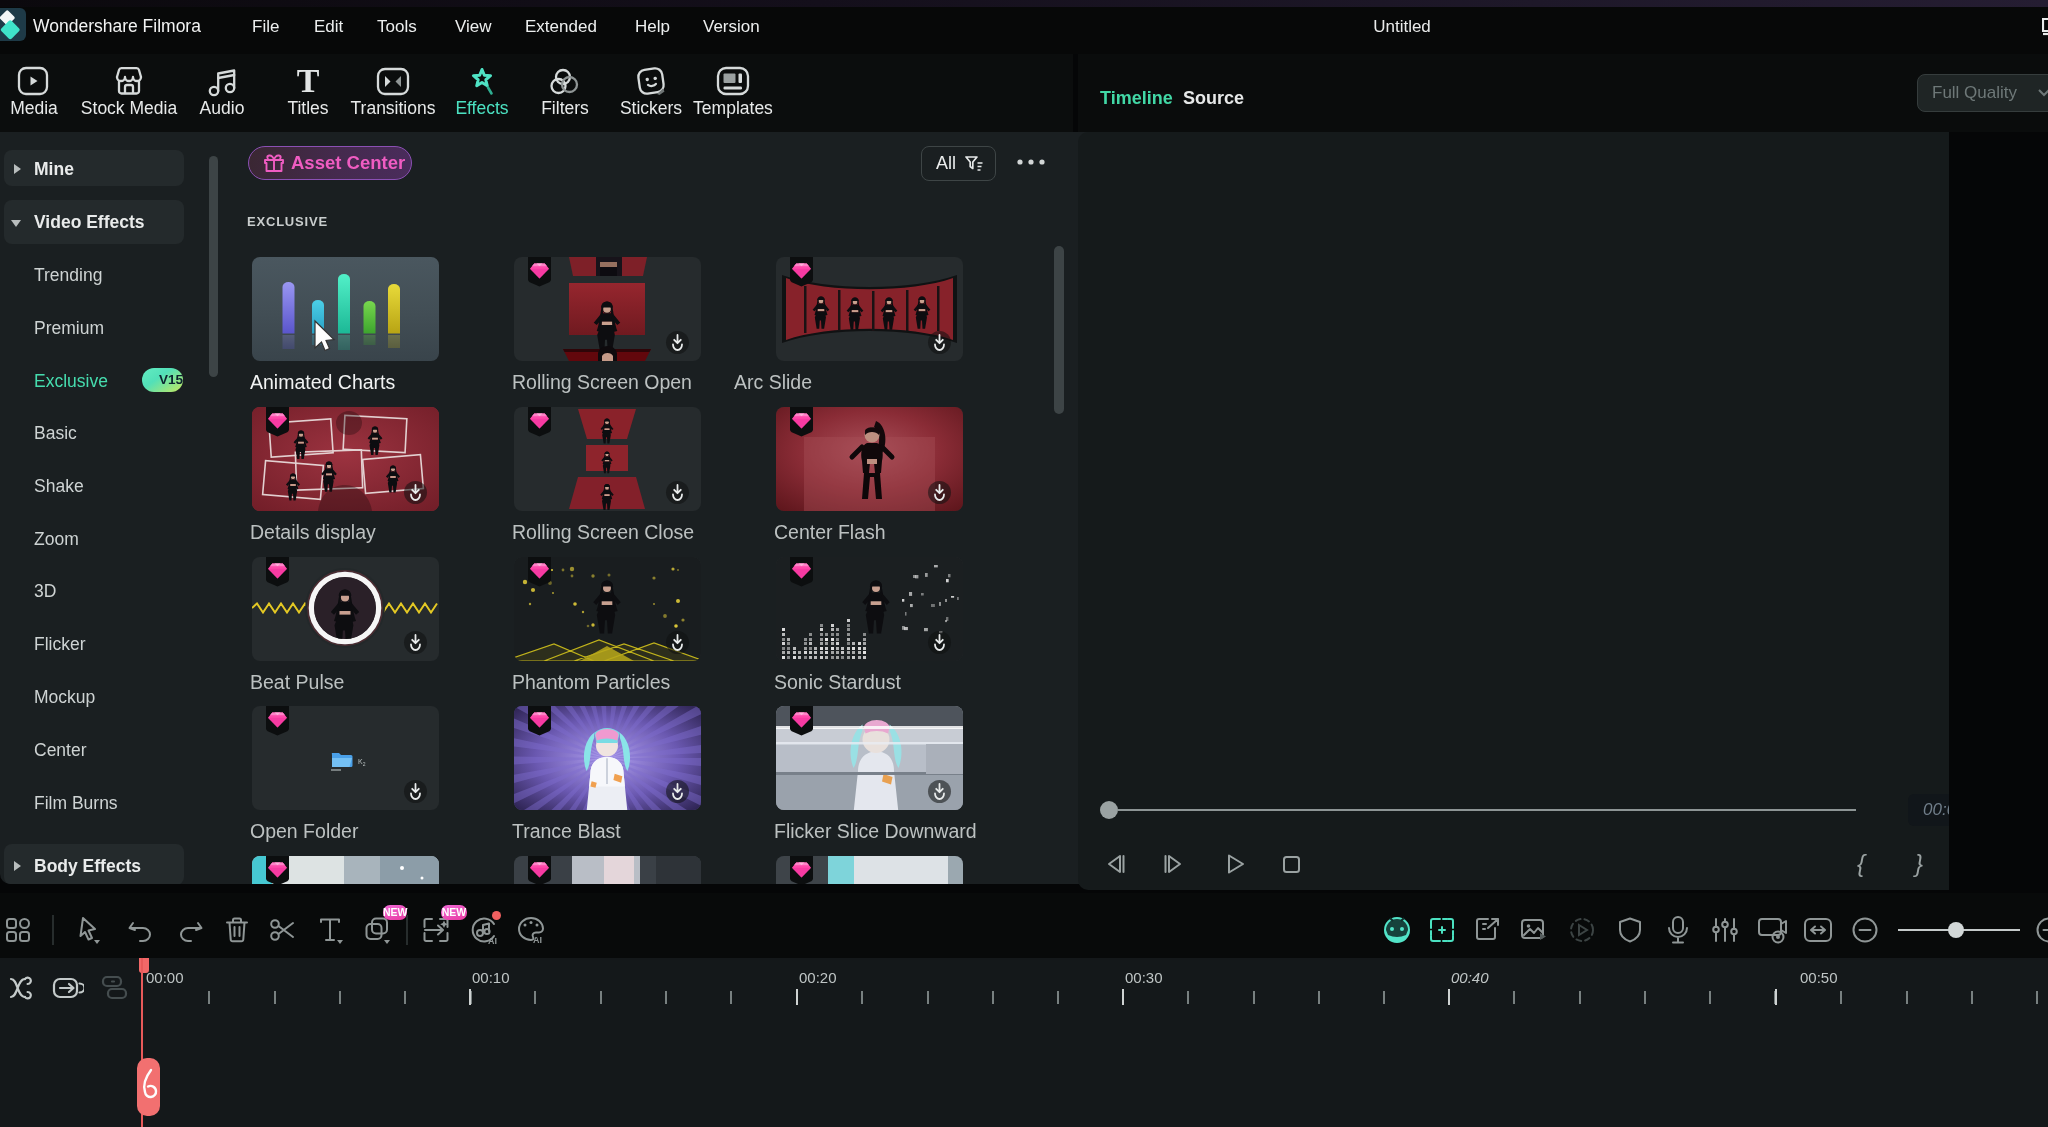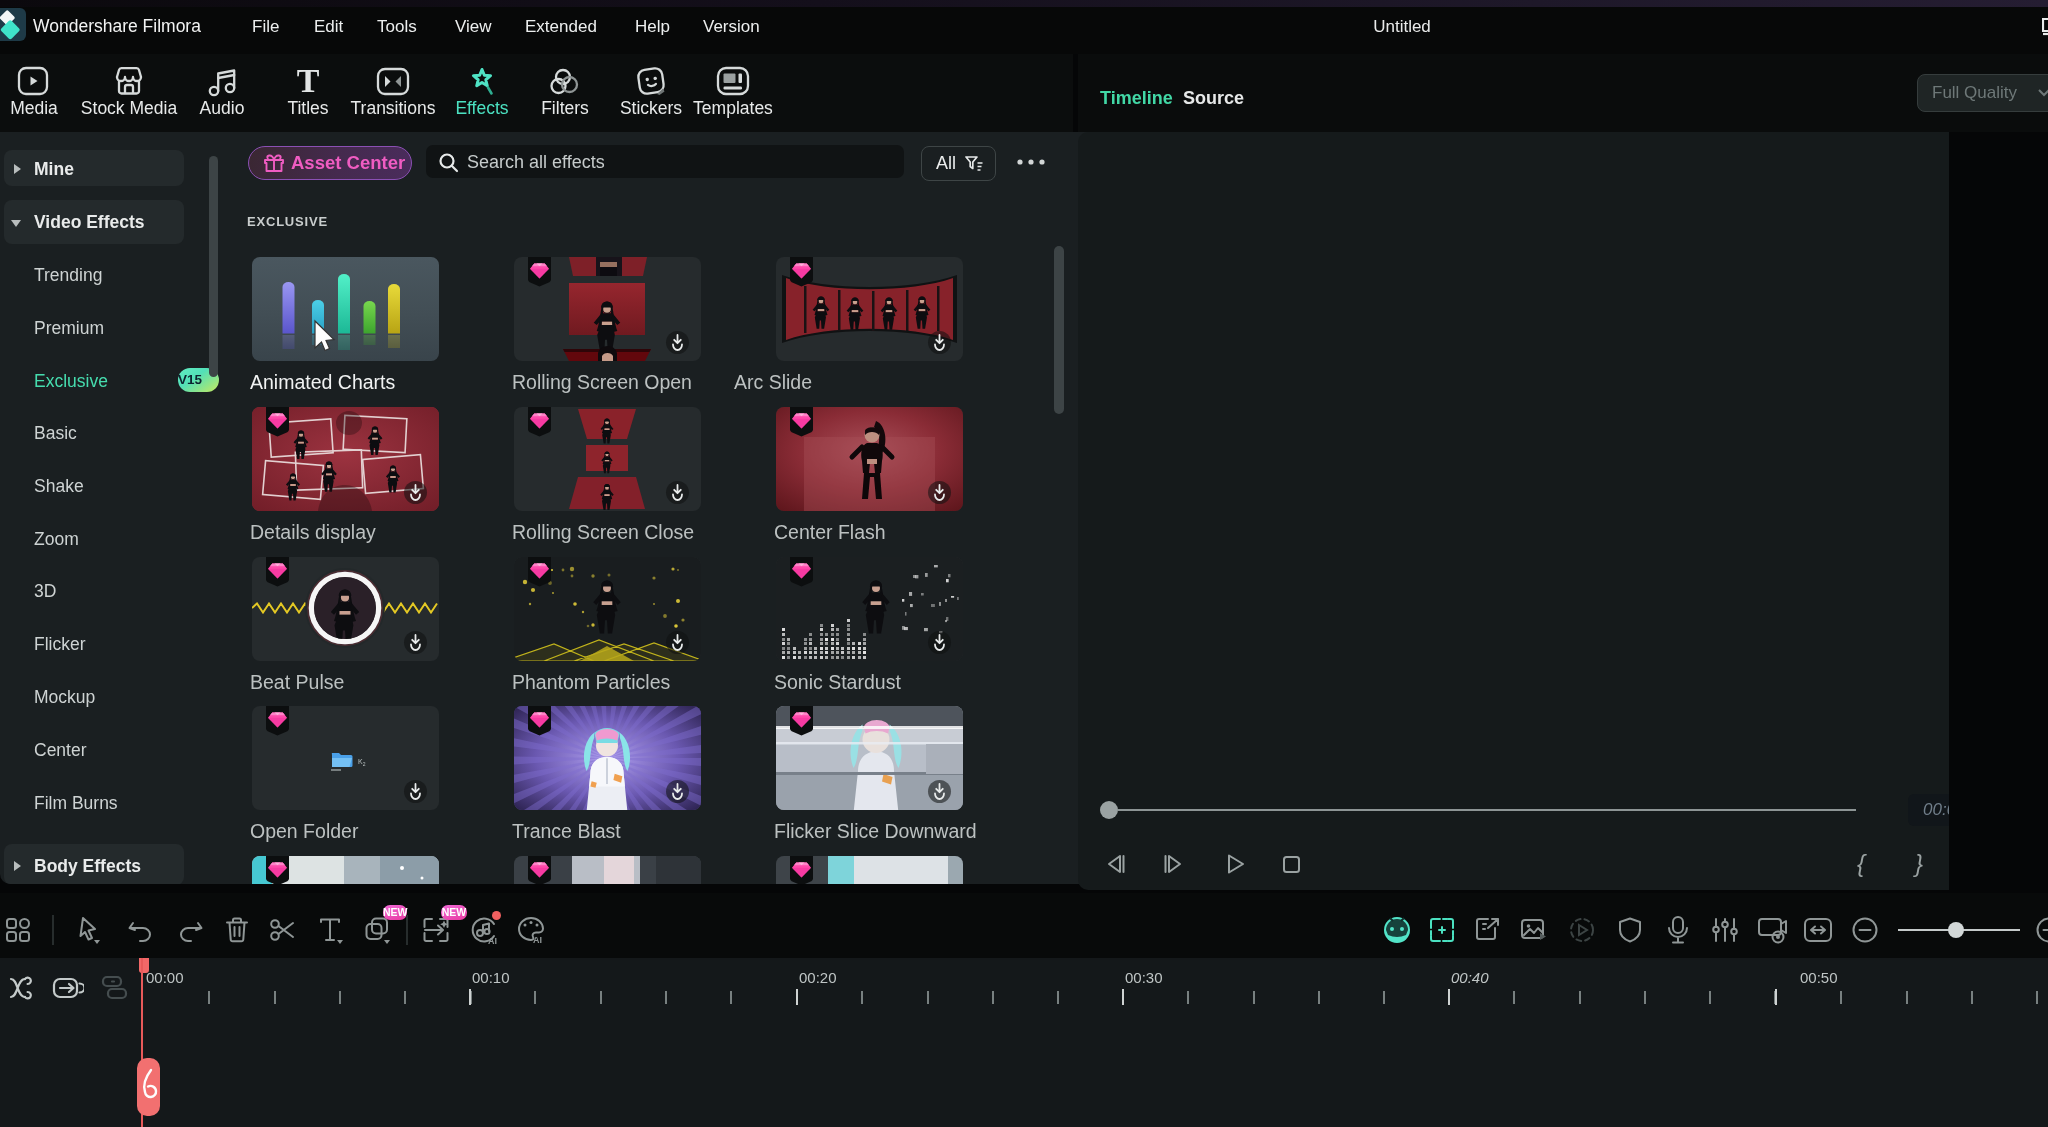--- a/index.html
+++ b/index.html
@@ -160,35 +160,28 @@
         <path d="M2 1 L9 6 L2 11 Z" fill="#b8bdbd"></path>
       </svg>
 <svg class="ic" style="left:10px;top:86px;" width="12" height="10" viewBox="0 0 12 10">
         <path d="M1 2 L6 9 L11 2 Z" fill="#b8bdbd"></path>
       </svg>
 <svg class="ic" style="left:12px;top:728px;" width="10" height="12" viewBox="0 0 10 12">
         <path d="M2 1 L9 6 L2 11 Z" fill="#b8bdbd"></path>
       </svg>
 <div class="abs" style="left:142px;top:236px;width:41px;height:24px;border-radius:12px;
  background:linear-gradient(145deg,#62ecc2 0%,#52e0b8 40%,#c6e95e 100%);
- color:#0c2430;font-size:13.5px;font-weight:bold;text-align:left;line-height:24px;margin-left:36px;">V15</div>
+ color:#0c2430;font-size:13.5px;font-weight:bold;text-align:right;line-height:24px;">V15</div>
 <div class="abs" id="sscroll"></div>
 <div class="abs" id="gscroll"></div>
 <div class="abs" id="assetbtn">
         <svg style="position:absolute;left:14px;top:6px;" width="22" height="20" viewBox="0 0 22 20">
 <path d="M2 7 h18 v3 h-1.5 v8 h-15 v-8 H2 z M11 7 v11 M6.5 7 C4 6.5 3.5 3 6 2.5 C8.5 2 10.5 4.5 11 7 C11.5 4.5 13.5 2 16 2.5 C18.5 3 18 6.5 15.5 7" stroke="#f05cc2" stroke-width="1.9" fill="none" stroke-linejoin="round"></path>
         </svg>
         <span>Asset Center</span>
-      </div>
-<div class="abs" id="searchbox">
-        <svg style="position:absolute;left:12px;top:7px;" width="22" height="21" viewBox="0 0 22 21">
-<circle cx="9" cy="9" r="6.5" stroke="#e6e9e9" stroke-width="2.2" fill="none"></circle>
-<path d="M14 14 L19 19" stroke="#e6e9e9" stroke-width="2.2" stroke-linecap="round"></path>
-        </svg>
-<span>Search all effects</span>
       </div>
 <div class="abs" id="allbtn">
         <span>All</span>
         <svg style="position:absolute;right:12px;top:7px;" width="19" height="19" viewBox="0 0 19 19">
 <path d="M2 3 h11 l-4.2 5 v6.5 l-2.6 -2 v-4.5 z" stroke="#e6e9e9" stroke-width="1.7" fill="none" stroke-linejoin="round"></path>
 <path d="M13.5 9 h5 M13.5 12.5 h4 M13.5 16 h3" stroke="#e6e9e9" stroke-width="1.7"></path>
         </svg>
       </div>
 <svg class="ic" style="left:1016px;top:26px;" width="32" height="8" viewBox="0 0 32 8">
         <circle cx="4" cy="4" r="2.6" fill="#d2d6d6"></circle>

